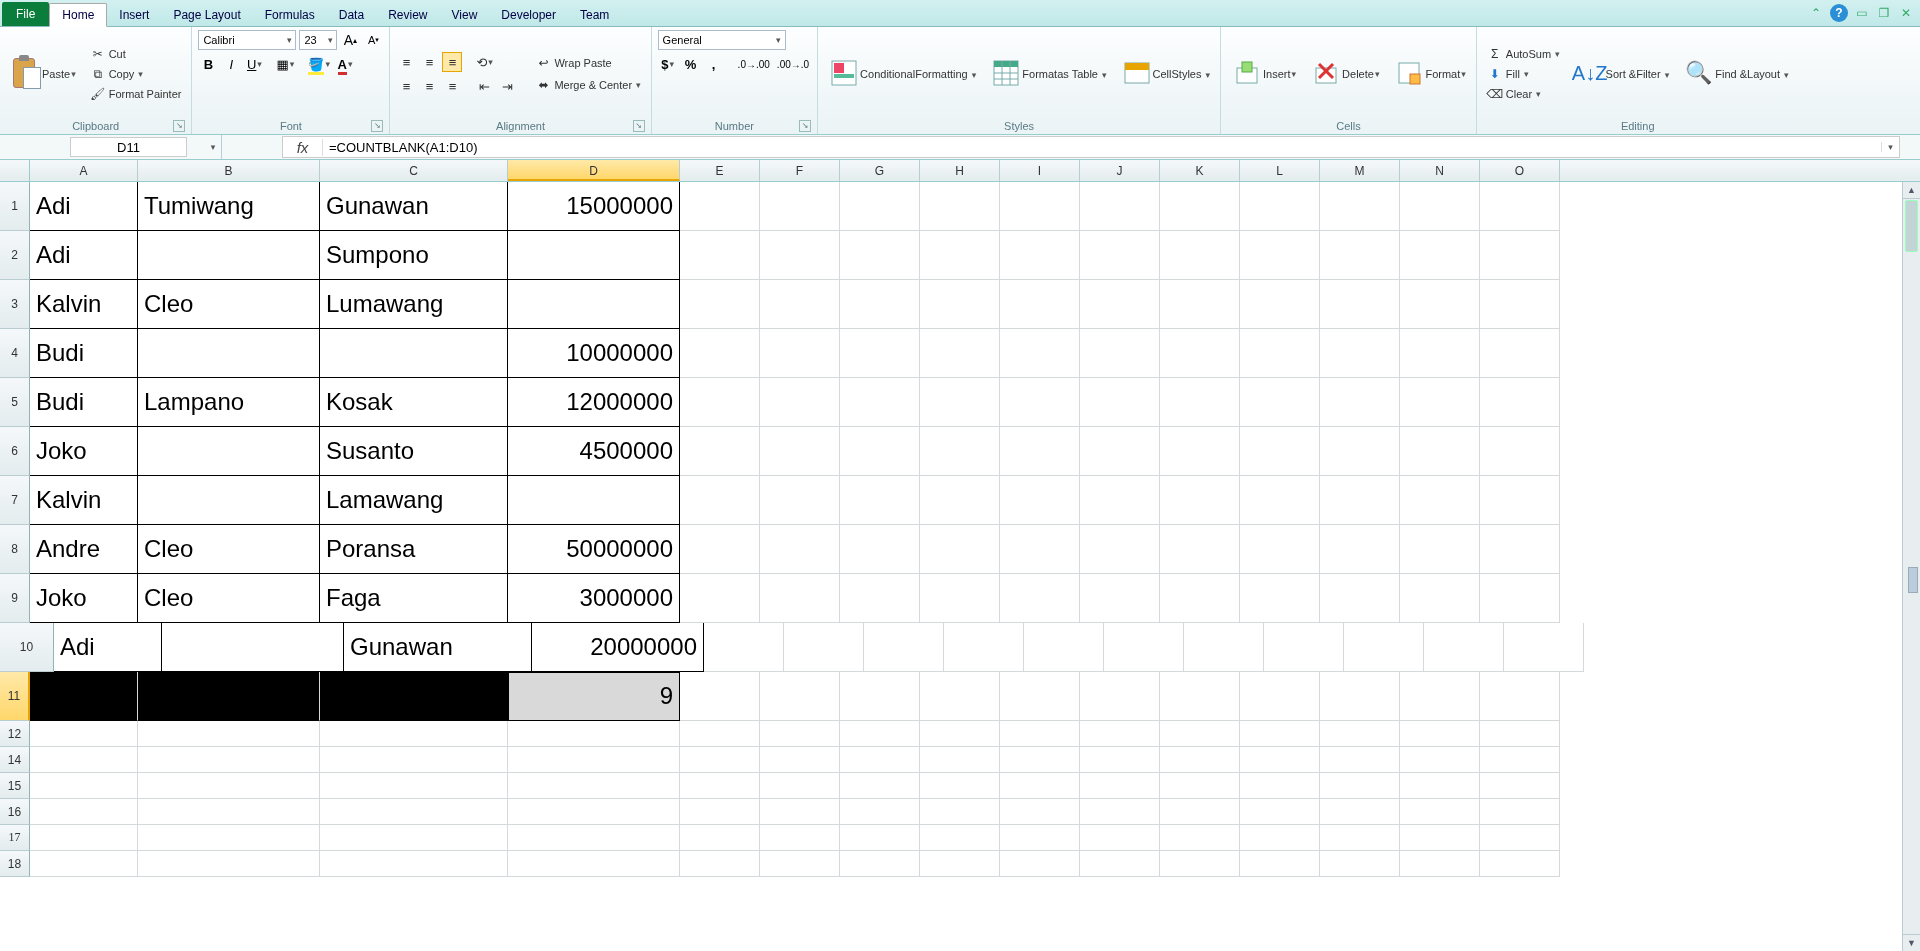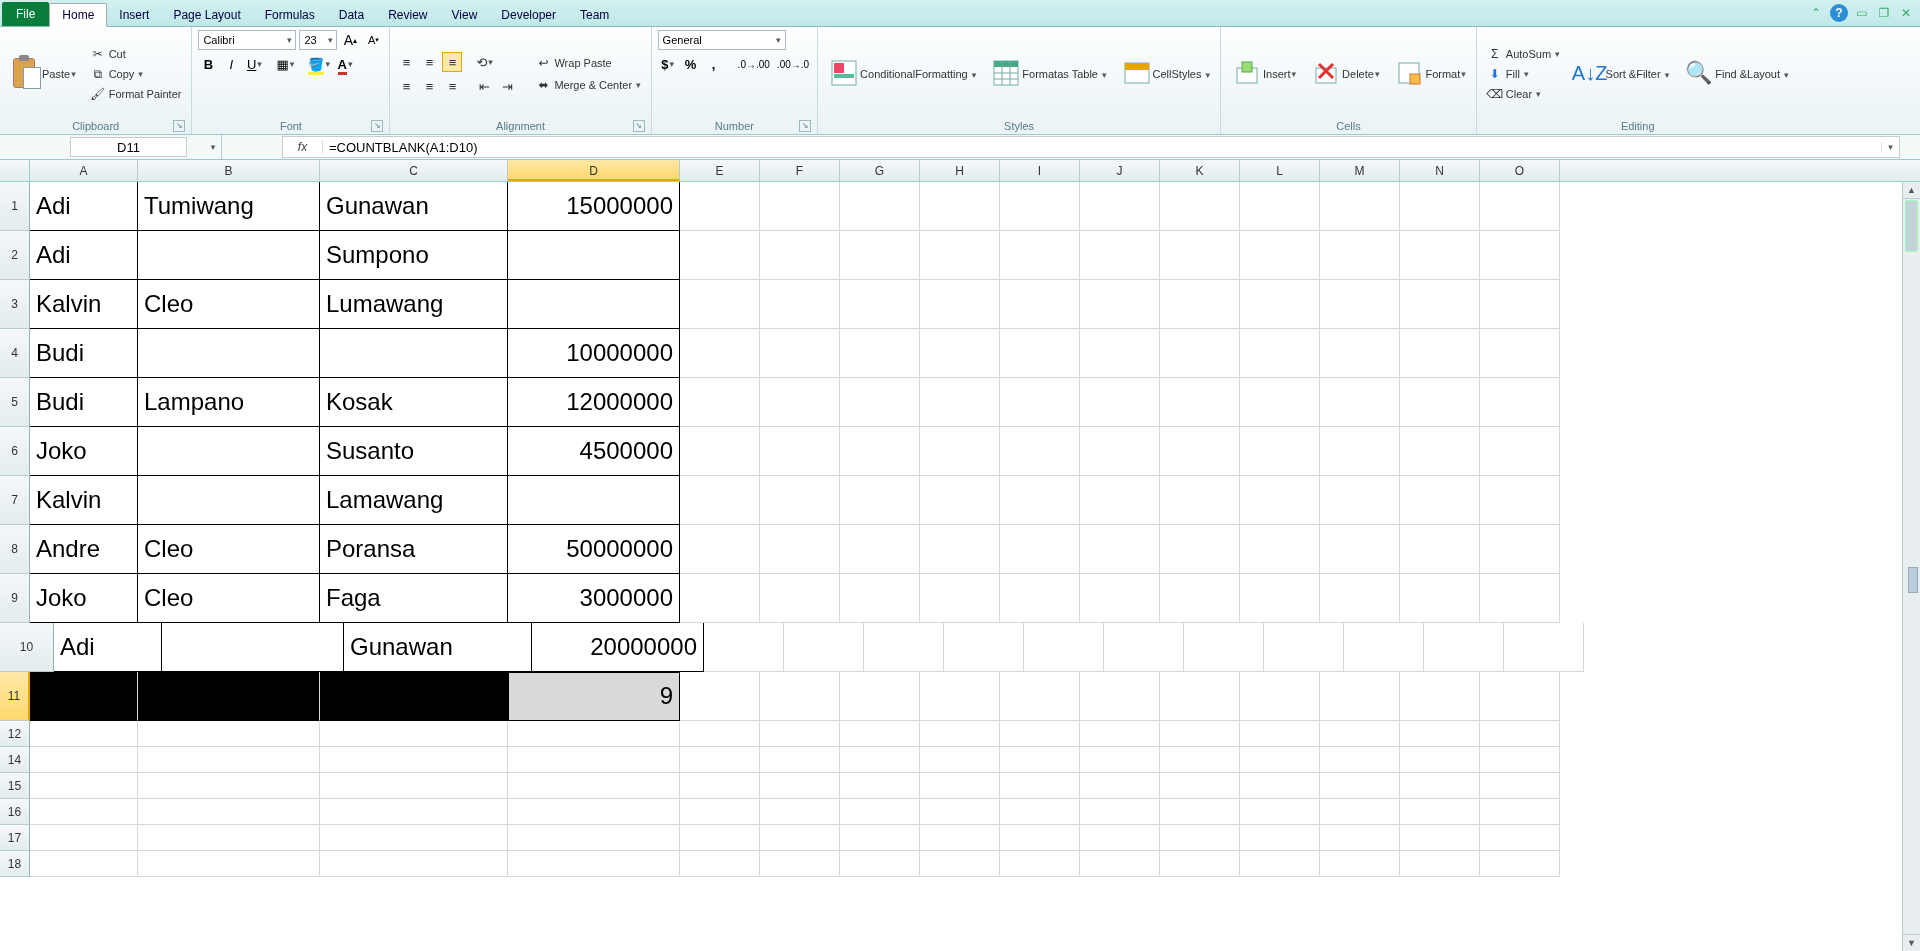--- a/index.html
+++ b/index.html
@@ -41,21 +41,21 @@
 .paste-board { position: absolute; left: 3px; top: 2px; width: 22px; height: 30px; background: #d9a44a; border: 1px solid #a77; border-radius: 3px; }
 .paste-clip { position: absolute; left: 9px; top: -1px; width: 10px; height: 6px; background: #888; border-radius: 2px 2px 0 0; }
 .paste-sheet { position: absolute; right: 1px; bottom: 1px; width: 18px; height: 22px; background: #fff; border: 1px solid #89a; }
 
 
 .fbar { height: 25px; display: flex; align-items: stretch; border-bottom: 1px solid #9cc; background: #f3f8f9; padding-left: 10px; }
 .namebox { width: 212px; display: flex; align-items: center; border-right: 1px solid #bcd; }
 .namebox-val { flex: 1; text-align: center; font-size: 13px; background: #fff; height: 20px; line-height: 20px; margin: 0 18px 0 60px; border: 1px solid #ccc; }
 .namebox-dd { width: 16px; text-align: center; color: #555; font-size: 9px; }
 .fxarea { display: flex; align-items: center; flex: 1; background: #fff; border: 1px solid #ccc; margin: 1px 20px 1px 0; }
-.fxlbl { width: 40px; text-align: center; font-style: italic; font-size: 12px; color: #444; border-right: 1px solid #ddd; }
+.fxlbl { width: 40px; text-align: center; font-style: italic; font-size: 15px; color: #444; border-right: 1px solid #ddd; }
 .fxinput { flex: 1; padding: 0 6px; font-size: 13px; }
 .fxexp { width: 18px; text-align: center; color: #555; font-size: 9px; border-left: 1px solid #ddd; }
 
 
 .gridwrap { position: absolute; top: 160px; left: 0; right: 0; bottom: 0; overflow: hidden; }
 .colhdrs { display: flex; height: 22px; background: linear-gradient(#f5f8fa,#e3ecee); border-bottom: 1px solid #9cc; }
 .corner { border-right: 1px solid #9cc; background: linear-gradient(#f5f8fa,#e3ecee); display: flex; align-items: center; justify-content: center; }
 .colhdr { border-right: 1px solid #b9cdd0; text-align: center; font-size: 12px; color: #333; line-height: 22px; }
 .colhdr.sel { background: linear-gradient(#ffe9a8,#ffd76b); border-bottom: 2px solid #e8a400; }
 
@@ -651,21 +651,21 @@
         <div class="cell" style="width: 80px;"></div>
         <div class="cell" style="width: 80px;"></div>
         <div class="cell" style="width: 80px;"></div>
         <div class="cell" style="width: 80px;"></div>
         <div class="cell" style="width: 80px;"></div>
         <div class="cell" style="width: 80px;"></div>
         <div class="cell" style="width: 80px;"></div>
         <div class="cell" style="width: 80px;"></div>
       </div>
       <div class="row small">
-        <div class="rowhdr" style="width: 30px;">17</div>
+        <div class="rowhdr" style="width: 30px; font-family: Liberation Serif, serif;">17</div>
         <div class="cell" style="width: 108px;"></div>
         <div class="cell" style="width: 182px;"></div>
         <div class="cell" style="width: 188px;"></div>
         <div class="cell" style="width: 172px;"></div>
         <div class="cell" style="width: 80px;"></div>
         <div class="cell" style="width: 80px;"></div>
         <div class="cell" style="width: 80px;"></div>
         <div class="cell" style="width: 80px;"></div>
         <div class="cell" style="width: 80px;"></div>
         <div class="cell" style="width: 80px;"></div>

